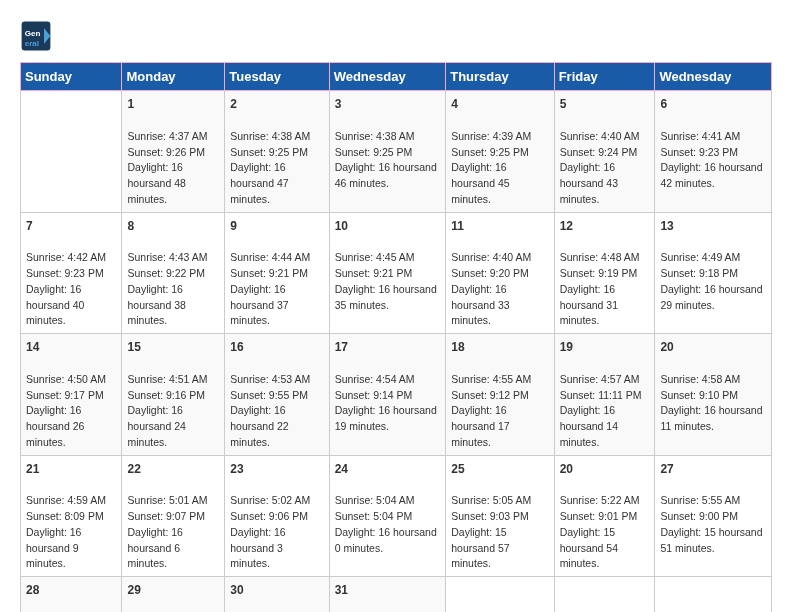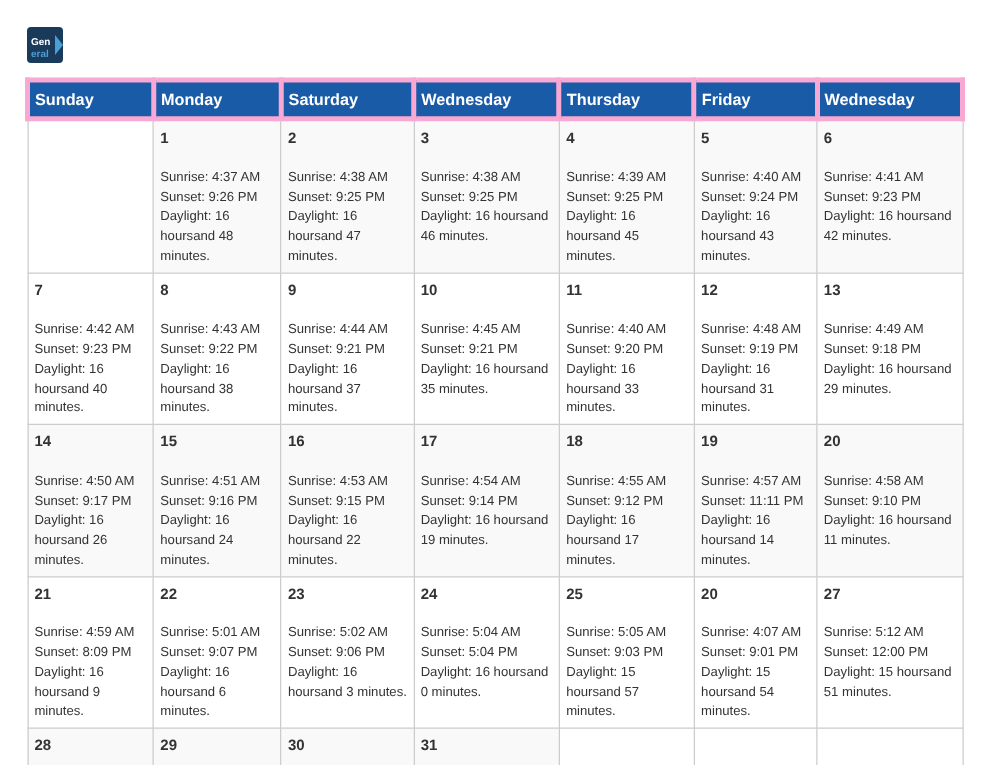--- a/index.html
+++ b/index.html
@@ -48,21 +48,21 @@
       border-collapse: collapse;
       font-size: 11px;
     }
     thead tr th {
       background-color: #1a5ba8;
       color: #fff;
       padding: 6px 4px;
       text-align: left;
       font-size: 13px;
       font-weight: bold;
-      border: 4px solid #f9a8d4;
+      border: 1px solid #f9a8d4;
     }
     tbody tr td {
       border: 1px solid #ccc;
       padding: 4px 5px;
       vertical-align: top;
       color: #333;
       font-size: 10.5px;
       line-height: 1.5;
       background: #fff;
     }
@@ -98,21 +98,21 @@
     <div class="main-title"></div>
     <div class="subtitle"></div>
   </div>
 </div>
 
 <table>
   <thead>
     <tr>
     <th>Sunday</th>
         <th>Monday</th>
-        <th>Saturday</th>
+        <th>Tuesday</th>
         <th>Wednesday</th>
         <th>Thursday</th>
         <th>Friday</th>
         <th>Wednesday</th>
       </tr>
   </thead>
   <tbody id="calendar-body">
   <tr>
         <td class="empty-cell"></td>
         <td><span class="day-number">1</span><br><span>Sunrise: 4:37 AM</span><br><span>Sunset: 9:26 PM</span><br><span>Daylight: 16 hours</span><span>and 48 minutes.</span></td>
@@ -127,34 +127,34 @@
         <td><span class="day-number">8</span><br><span>Sunrise: 4:43 AM</span><br><span>Sunset: 9:22 PM</span><br><span>Daylight: 16 hours</span><span>and 38 minutes.</span></td>
         <td><span class="day-number">9</span><br><span>Sunrise: 4:44 AM</span><br><span>Sunset: 9:21 PM</span><br><span>Daylight: 16 hours</span><span>and 37 minutes.</span></td>
         <td><span class="day-number">10</span><br><span>Sunrise: 4:45 AM</span><br><span>Sunset: 9:21 PM</span><br><span>Daylight: 16 hours</span><span>and 35 minutes.</span></td>
         <td><span class="day-number">11</span><br><span>Sunrise: 4:40 AM</span><br><span>Sunset: 9:20 PM</span><br><span>Daylight: 16 hours</span><span>and 33 minutes.</span></td>
         <td><span class="day-number">12</span><br><span>Sunrise: 4:48 AM</span><br><span>Sunset: 9:19 PM</span><br><span>Daylight: 16 hours</span><span>and 31 minutes.</span></td>
         <td><span class="day-number">13</span><br><span>Sunrise: 4:49 AM</span><br><span>Sunset: 9:18 PM</span><br><span>Daylight: 16 hours</span><span>and 29 minutes.</span></td>
       </tr>
       <tr>
         <td><span class="day-number">14</span><br><span>Sunrise: 4:50 AM</span><br><span>Sunset: 9:17 PM</span><br><span>Daylight: 16 hours</span><span>and 26 minutes.</span></td>
         <td><span class="day-number">15</span><br><span>Sunrise: 4:51 AM</span><br><span>Sunset: 9:16 PM</span><br><span>Daylight: 16 hours</span><span>and 24 minutes.</span></td>
-        <td><span class="day-number">16</span><br><span>Sunrise: 4:53 AM</span><br><span>Sunset: 9:15 PM</span><br><span>Daylight: 16 hours</span><span>and 22 minutes.</span></td>
+        <td><span class="day-number">16</span><br><span>Sunrise: 4:53 AM</span><br><span>Sunset: 9:55 PM</span><br><span>Daylight: 16 hours</span><span>and 22 minutes.</span></td>
         <td><span class="day-number">17</span><br><span>Sunrise: 4:54 AM</span><br><span>Sunset: 9:14 PM</span><br><span>Daylight: 16 hours</span><span>and 19 minutes.</span></td>
         <td><span class="day-number">18</span><br><span>Sunrise: 4:55 AM</span><br><span>Sunset: 9:12 PM</span><br><span>Daylight: 16 hours</span><span>and 17 minutes.</span></td>
         <td><span class="day-number">19</span><br><span>Sunrise: 4:57 AM</span><br><span>Sunset: 11:11 PM</span><br><span>Daylight: 16 hours</span><span>and 14 minutes.</span></td>
         <td><span class="day-number">20</span><br><span>Sunrise: 4:58 AM</span><br><span>Sunset: 9:10 PM</span><br><span>Daylight: 16 hours</span><span>and 11 minutes.</span></td>
       </tr>
       <tr>
         <td><span class="day-number">21</span><br><span>Sunrise: 4:59 AM</span><br><span>Sunset: 8:09 PM</span><br><span>Daylight: 16 hours</span><span>and 9 minutes.</span></td>
         <td><span class="day-number">22</span><br><span>Sunrise: 5:01 AM</span><br><span>Sunset: 9:07 PM</span><br><span>Daylight: 16 hours</span><span>and 6 minutes.</span></td>
         <td><span class="day-number">23</span><br><span>Sunrise: 5:02 AM</span><br><span>Sunset: 9:06 PM</span><br><span>Daylight: 16 hours</span><span>and 3 minutes.</span></td>
         <td><span class="day-number">24</span><br><span>Sunrise: 5:04 AM</span><br><span>Sunset: 5:04 PM</span><br><span>Daylight: 16 hours</span><span>and 0 minutes.</span></td>
         <td><span class="day-number">25</span><br><span>Sunrise: 5:05 AM</span><br><span>Sunset: 9:03 PM</span><br><span>Daylight: 15 hours</span><span>and 57 minutes.</span></td>
-        <td><span class="day-number">20</span><br><span>Sunrise: 4:07 AM</span><br><span>Sunset: 9:01 PM</span><br><span>Daylight: 15 hours</span><span>and 54 minutes.</span></td>
-        <td><span class="day-number">27</span><br><span>Sunrise: 5:12 AM</span><br><span>Sunset: 12:00 PM</span><br><span>Daylight: 15 hours</span><span>and 51 minutes.</span></td>
+        <td><span class="day-number">20</span><br><span>Sunrise: 5:22 AM</span><br><span>Sunset: 9:01 PM</span><br><span>Daylight: 15 hours</span><span>and 54 minutes.</span></td>
+        <td><span class="day-number">27</span><br><span>Sunrise: 5:55 AM</span><br><span>Sunset: 9:00 PM</span><br><span>Daylight: 15 hours</span><span>and 51 minutes.</span></td>
       </tr>
       <tr>
         <td><span class="day-number">28</span><br><br><br></td>
         <td><span class="day-number">29</span><br><br><br></td>
         <td><span class="day-number">30</span><br><br><br></td>
         <td><span class="day-number">31</span><br><br><br></td>
         <td class="empty-cell"></td>
         <td class="empty-cell"></td>
         <td class="empty-cell"></td>
       </tr>

